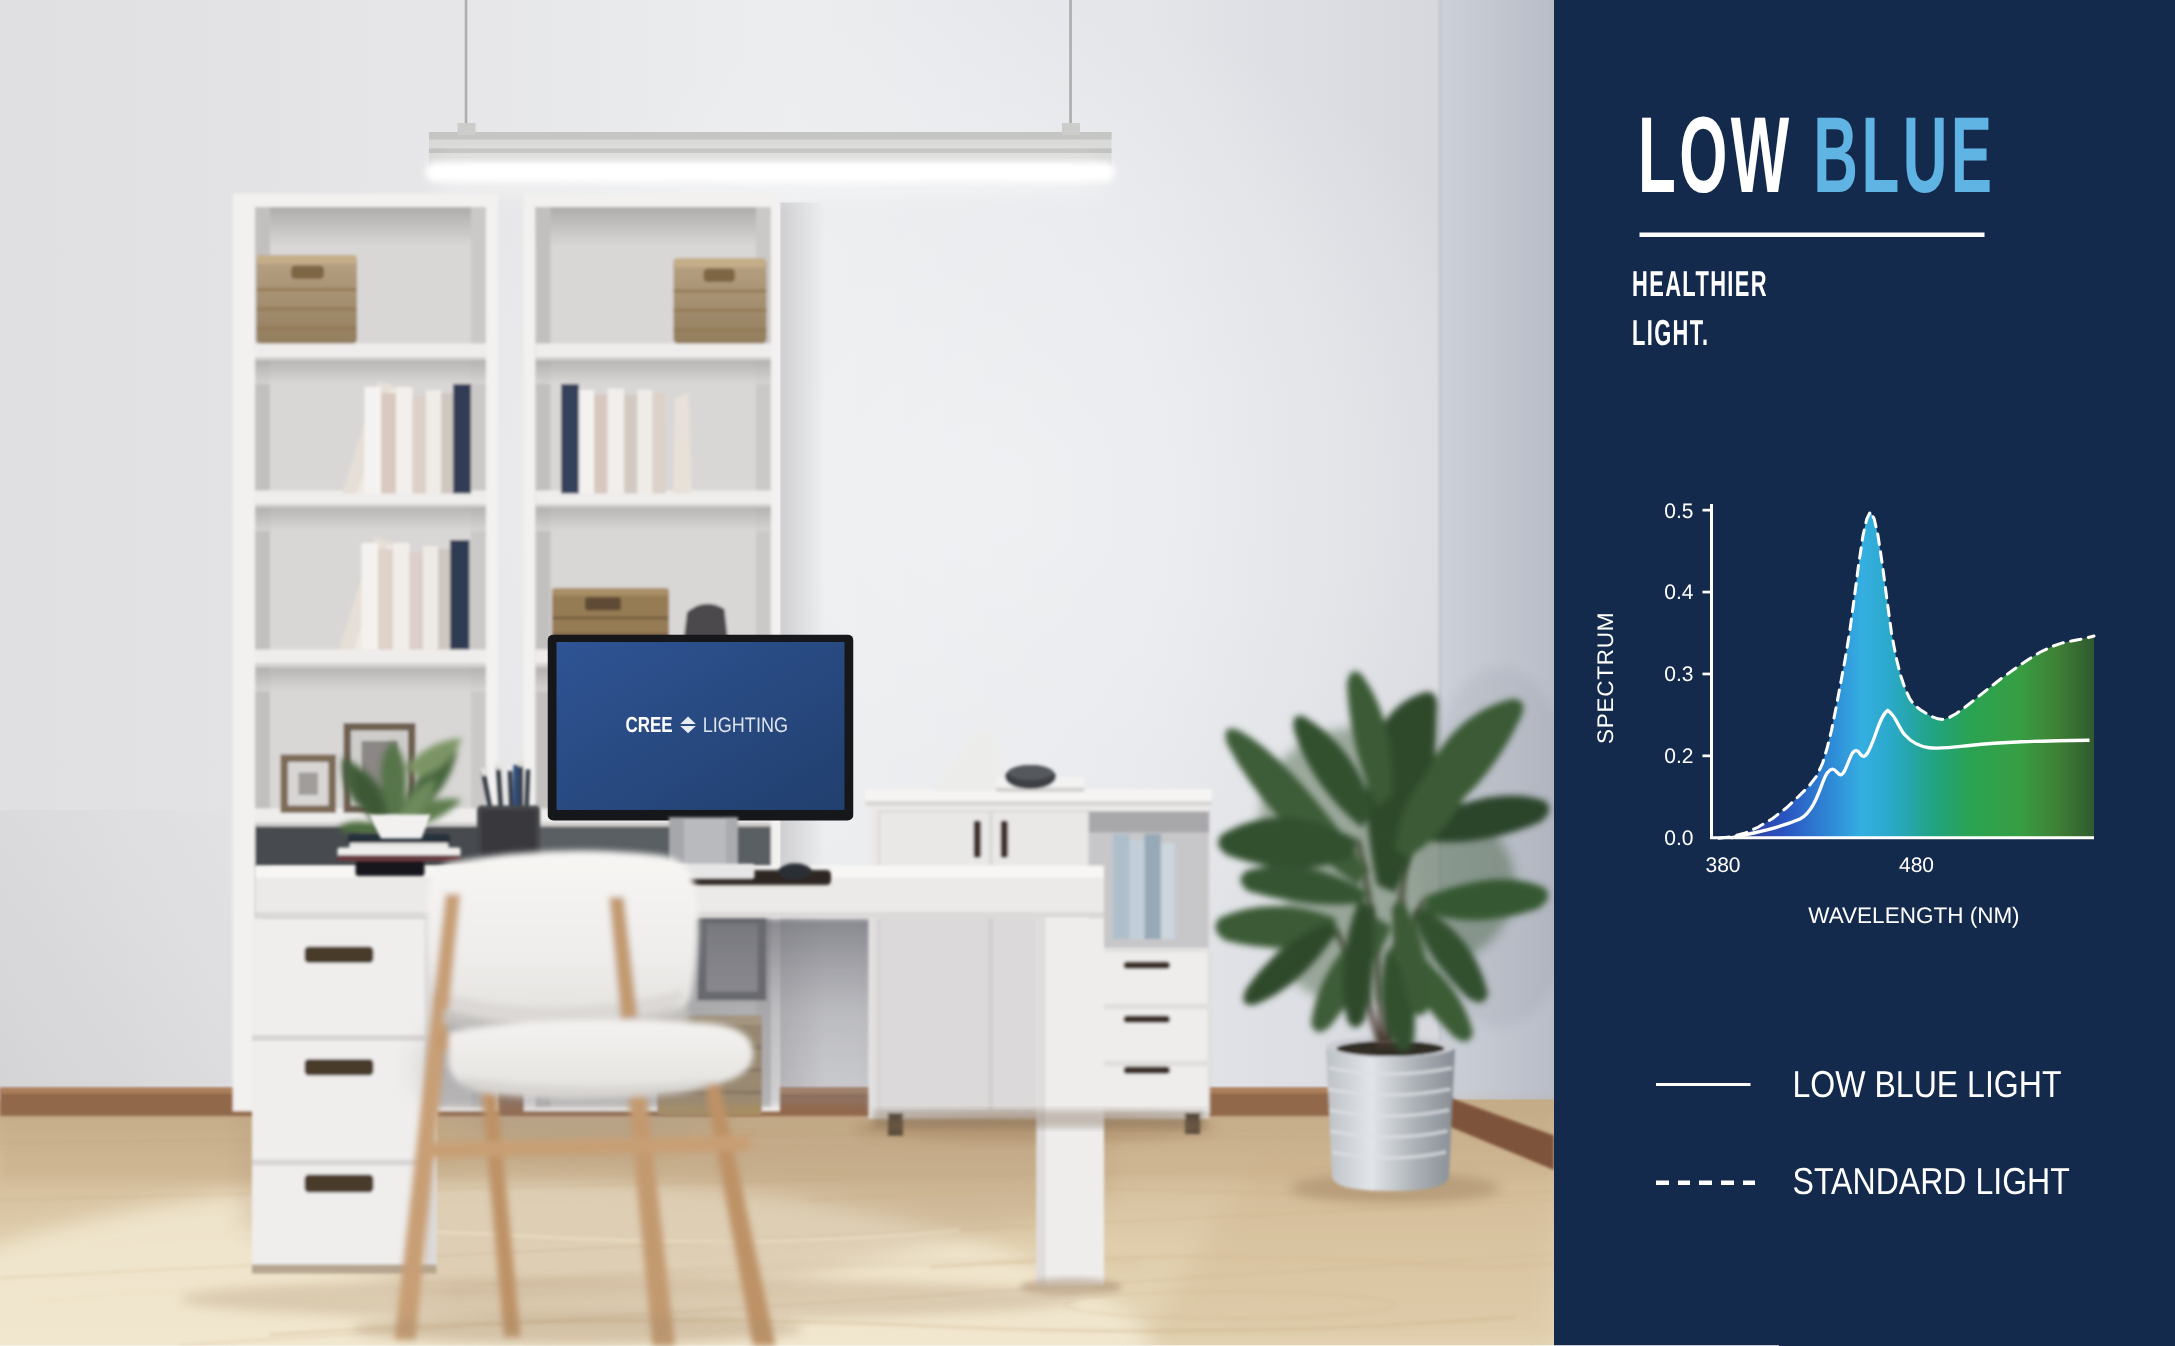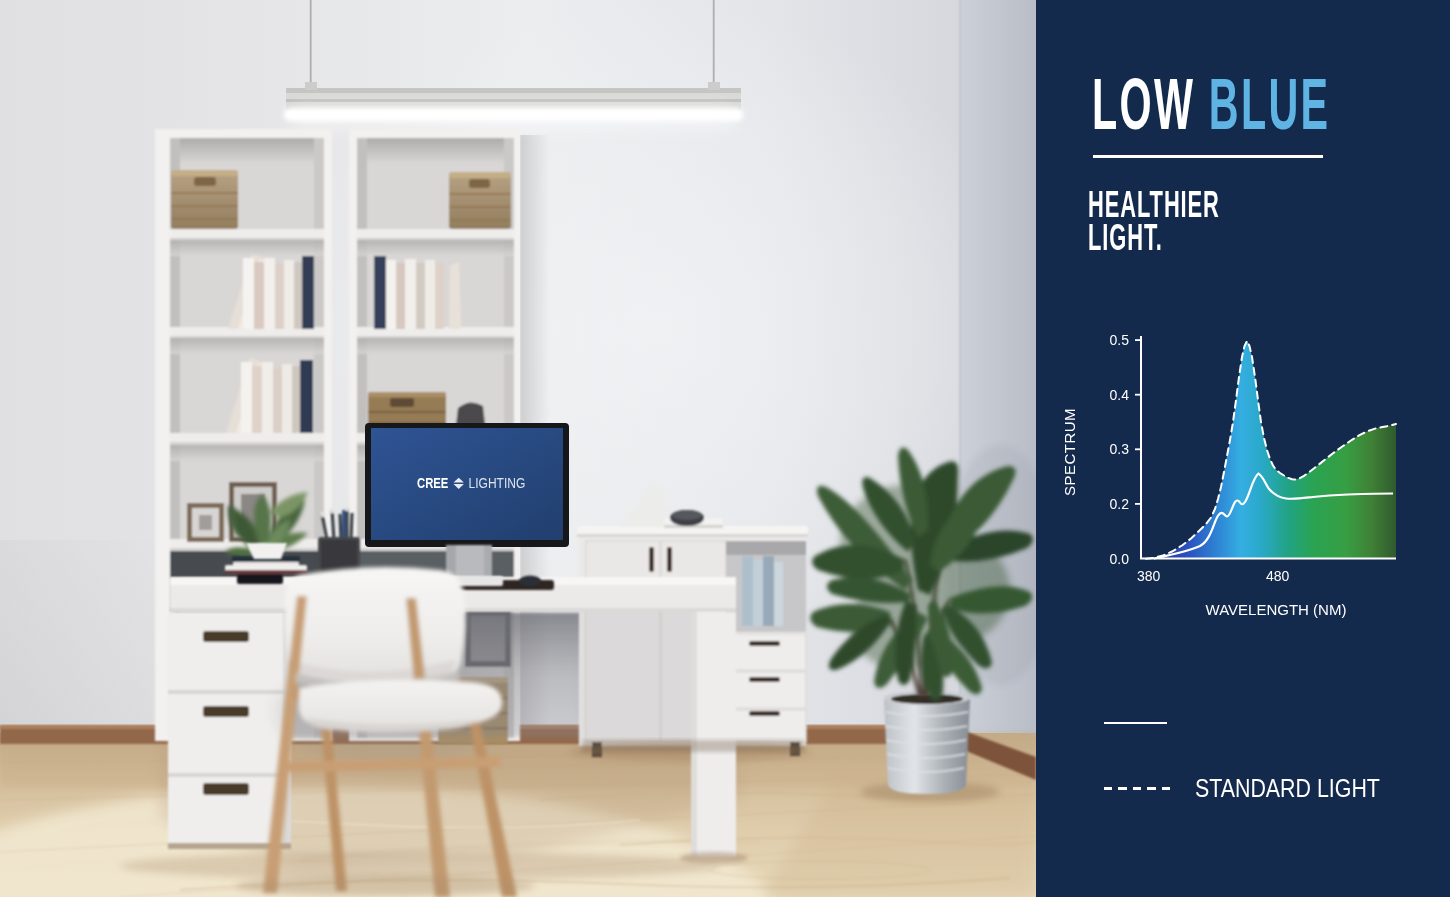--- a/index.html
+++ b/index.html
@@ -499,21 +499,21 @@
   </svg>
 
   <div id="panel">
 
     <div style="position:absolute;left:56px;top:68px;font-size:72px;font-weight:bold;color:#fff;line-height:1;letter-spacing:4px;">
       <span style="display:inline-block;transform:scaleX(0.573);transform-origin:left center;white-space:nowrap;">LOW&nbsp;<span style="color:#60b4e4;">BLUE</span></span>
     </div>
 
     <div style="position:absolute;left:57px;top:155px;width:230px;height:2.5px;background:#fff;"></div>
 
-    <div style="position:absolute;left:52px;top:188px;font-size:36px;font-weight:bold;color:#fff;line-height:33px;letter-spacing:1.5px;">
+    <div style="position:absolute;left:52px;top:173px;font-size:24px;font-weight:bold;color:#fff;line-height:33px;letter-spacing:1.5px;">
       <span style="display:inline-block;transform:scaleX(0.608);transform-origin:left top;white-space:nowrap;">HEALTHIER</span><br>
       <span style="display:inline-block;transform:scaleX(0.608);transform-origin:left top;white-space:nowrap;">LIGHT.</span>
     </div>
 
     <svg style="position:absolute;left:0;top:300px;" width="414" height="340" viewBox="0 0 414 340">
       <defs>
         <linearGradient id="spec" x1="0" y1="0" x2="1" y2="0">
           <stop offset="0.00" stop-color="#2e2f7d"></stop>
           <stop offset="0.17" stop-color="#2a52c0"></stop>
           <stop offset="0.31" stop-color="#2f8fd8"></stop>
@@ -557,20 +557,23 @@
         <text x="230" y="281">480</text>
       </g>
 
       <text x="39" y="152" fill="#fff" font-size="15" transform="rotate(-90 39 152)" text-anchor="middle" letter-spacing="0.5">SPECTRUM</text>
 
       <text x="240" y="315" fill="#fff" font-size="15" text-anchor="middle">WAVELENGTH (NM)</text>
     </svg>
 
     <div style="position:absolute;left:68px;top:721.5px;width:63px;height:2.6px;background:#fff;"></div>
 
+    <div style="position:absolute;left:159px;top:709px;font-size:25px;color:#fff;line-height:28px;">
+      <span style="display:inline-block;transform:scaleX(0.855);transform-origin:left top;white-space:nowrap;">LOW BLUE LIGHT</span>
+    </div>
 
     <div style="position:absolute;left:68px;top:787px;width:66px;height:2.6px;background:repeating-linear-gradient(90deg,#fff 0 8.5px,transparent 8.5px 14.5px);"></div>
 
     <div style="position:absolute;left:159px;top:774px;font-size:25px;color:#fff;line-height:28px;text-decoration:underline;">
       <span style="display:inline-block;transform:scaleX(0.855);transform-origin:left top;white-space:nowrap;">STANDARD LIGHT</span>
     </div>
   </div>
 </div>
 
 </body></html>

